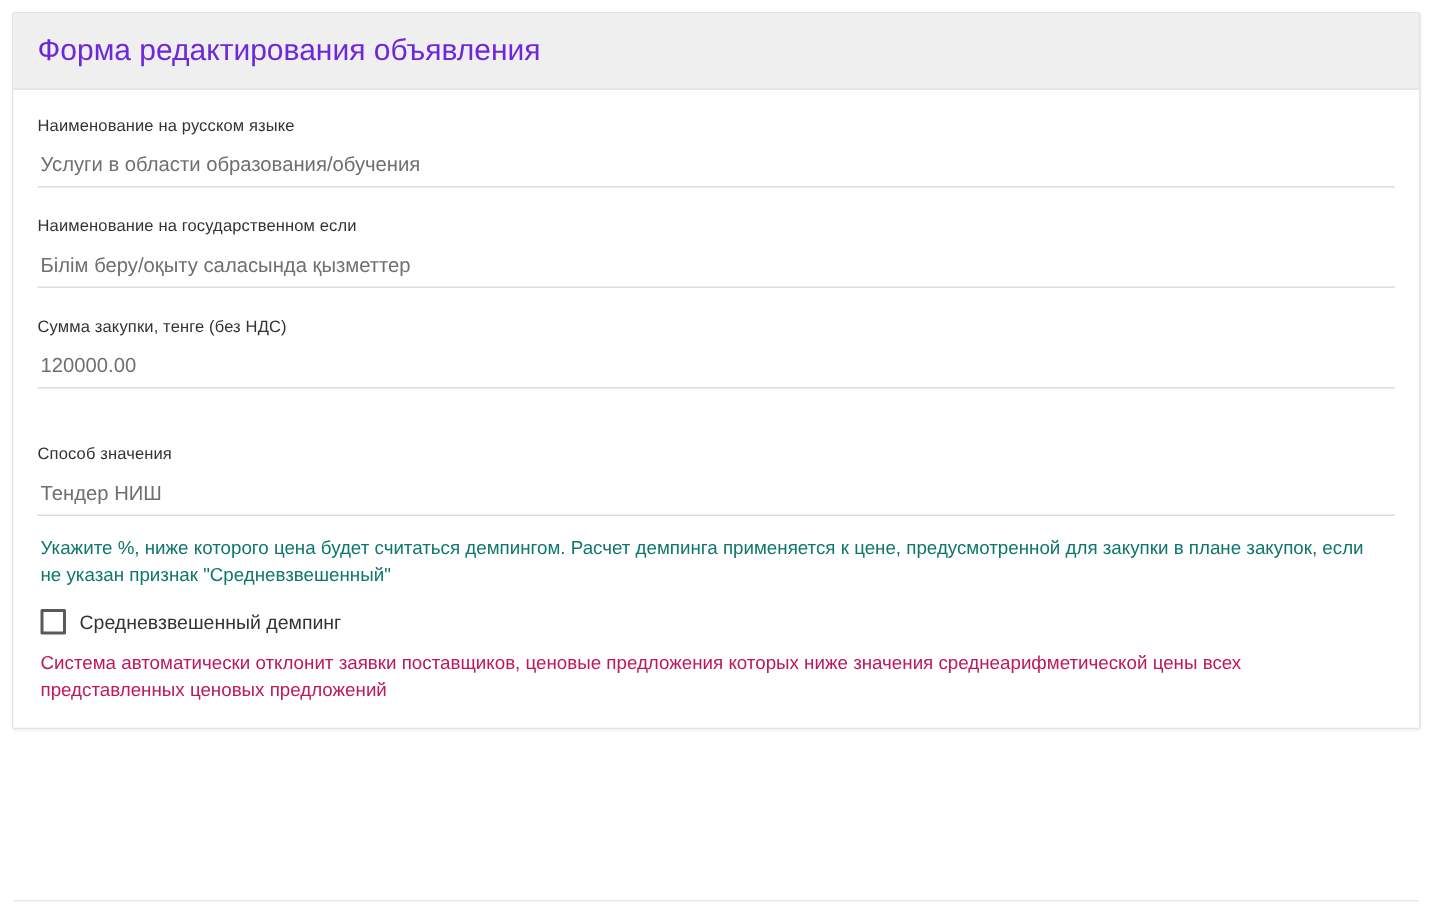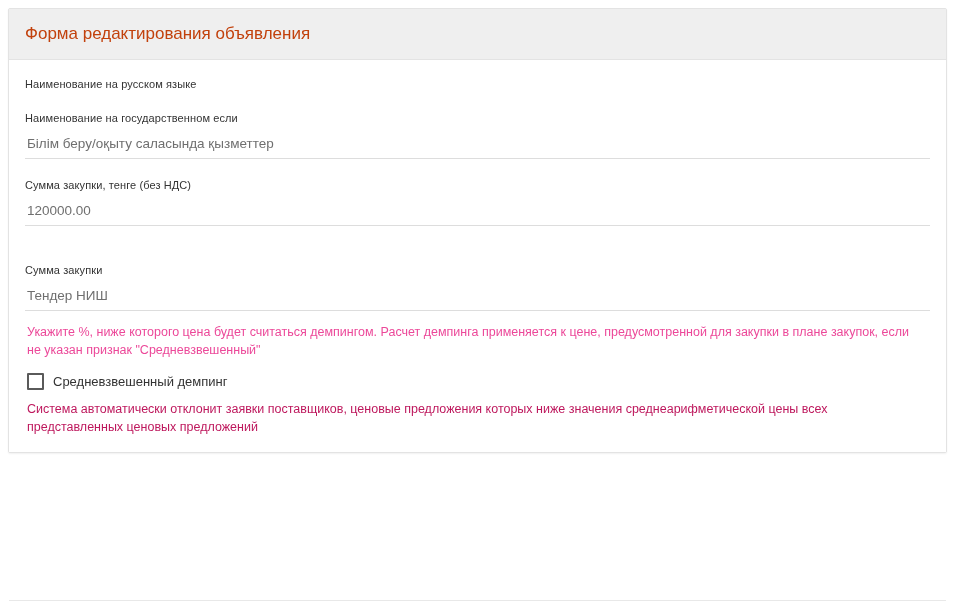--- a/index.html
+++ b/index.html
@@ -25,22 +25,22 @@
     border: 1px solid #e3e3e3;
     border-radius: 2px;
     box-shadow: 0 1px 2px rgba(0,0,0,0.06);
   }
   .card-header {
     background: #efefef;
     border-bottom: 1px solid #e3e3e3;
     padding: 14px 16px;
   }
   .card-header-title {
-    font-size: 17px;
-    color: #c2410c;
+    font-size: 20px;
+    color: #6d28d9;
     line-height: 22px;
     font-weight: 400;
   }
   .card-body {
     padding: 16px 16px 10px 16px;
     background: #ffffff;
   }
   .field {
     margin-bottom: 18px;
   }
@@ -69,21 +69,21 @@
     gap: 32px;
     margin-bottom: 18px;
   }
   .row-two > .col {
     flex: 1 1 0;
     min-width: 0;
   }
   .row-two .field { margin-bottom: 0; }
   .help-text {
     font-size: 12.5px;
-    color: #ec4899;
+    color: #0f766e;
     line-height: 18px;
     margin: -6px 0 14px 2px;
     max-width: 895px;
   }
   .checkbox-row {
     display: flex;
     align-items: flex-start;
     gap: 9px;
     margin: 0 0 10px 2px;
   }
@@ -125,37 +125,38 @@
   <div class="card">
 
     <div class="card-header">
       <div class="card-header-title">Форма редактирования объявления</div>
     </div>
 
     <div class="card-body">
 
       <div class="field">
         <div class="field-label">Наименование на русском языке</div>
+        <input class="field-input" type="text" value="Услуги в области образования/обучения" style="">
       </div>
 
       <div class="field">
         <div class="field-label">Наименование на государственном если</div>
         <input class="field-input" type="text" value="Білім беру/оқыту саласында қызметтер" style="">
       </div>
 
       <div class="field">
         <div class="field-label">Сумма закупки, тенге (без НДС)</div>
         <input class="field-input" type="text" value="120000.00" style="">
       </div>
 
       <div class="row-two">
       </div>
 
       <div class="field">
-        <div class="field-label">Сумма закупки</div>
+        <div class="field-label">Способ значения</div>
         <input class="field-input" type="text" value="Тендер НИШ" style="">
       </div>
 
 
       <div class="help-text">Укажите %, ниже которого цена будет считаться демпингом. Расчет демпинга применяется к цене, предусмотренной для закупки в плане закупок, если не указан признак "Средневзвешенный"</div>
 
       <div class="checkbox-row">
         <span class="checkbox-box"></span>
         <span class="checkbox-label">Средневзвешенный демпинг</span>
       </div>

